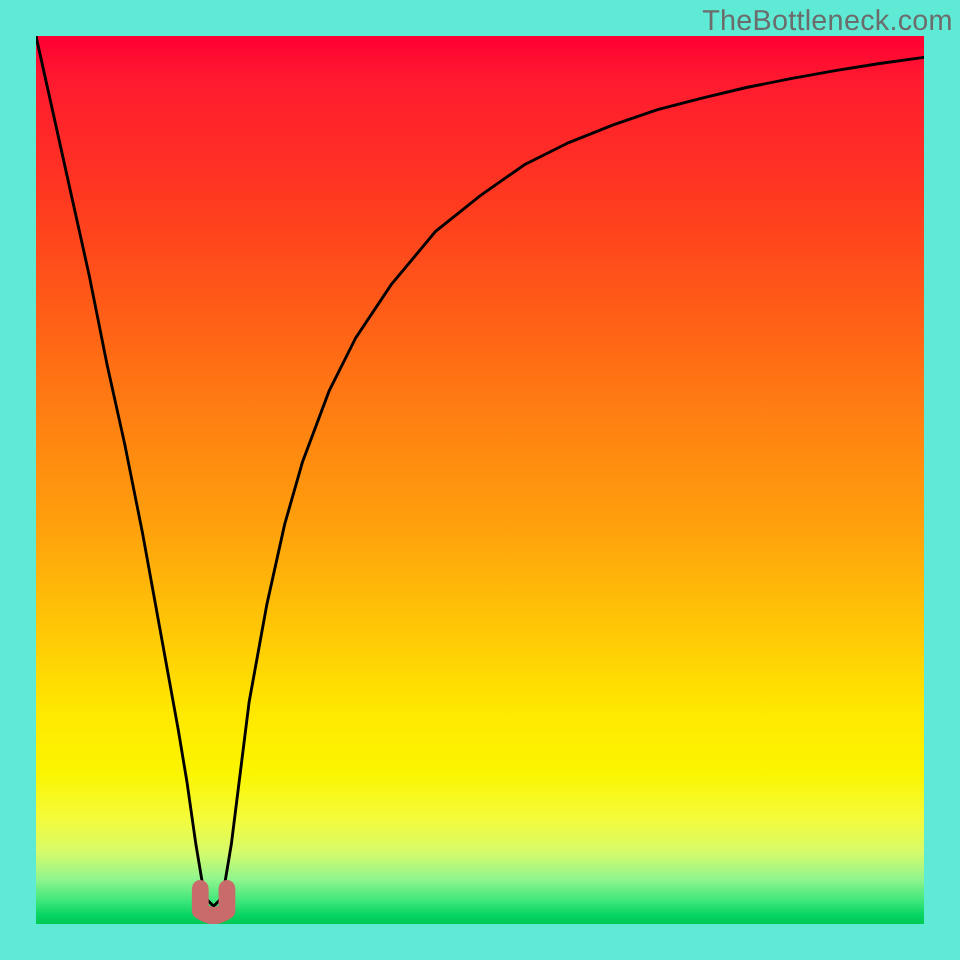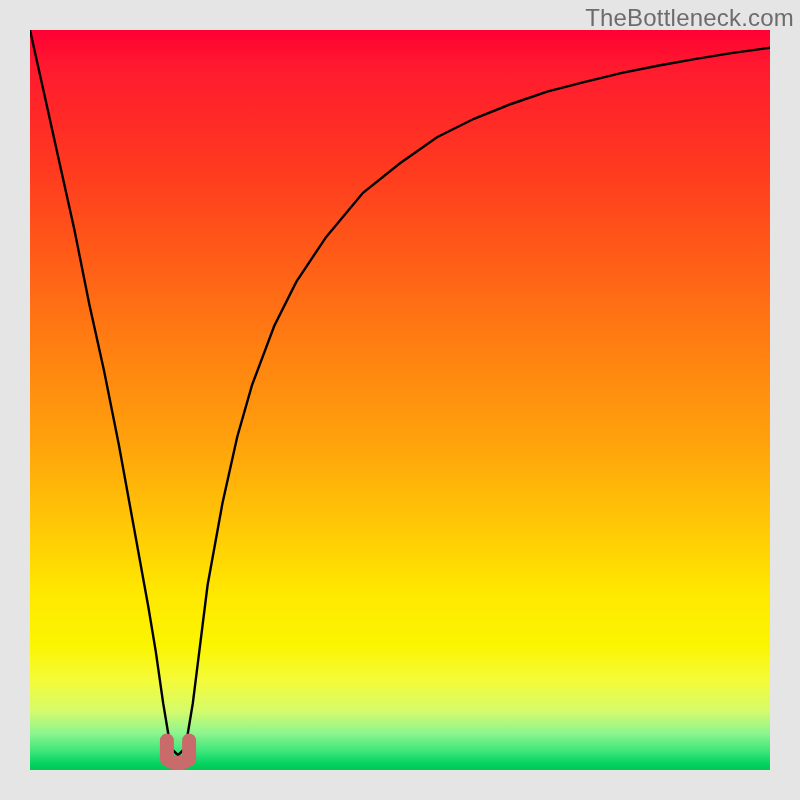--- a/index.html
+++ b/index.html
@@ -8,21 +8,21 @@
     width: 800px;
     height: 800px;
     background: #000;
     overflow: hidden;
     font-family: Arial, Helvetica, sans-serif;
   }
   .frame {
     position: relative;
     width: 800px;
     height: 800px;
-    background: #e5e5e5;
+    background: #5eead4;
   }
   .plot-area {
     position: absolute;
     left: 30px;
     top: 30px;
     width: 740px;
     height: 740px;
     
     background: linear-gradient(to bottom,
       #ff0033 0%,

